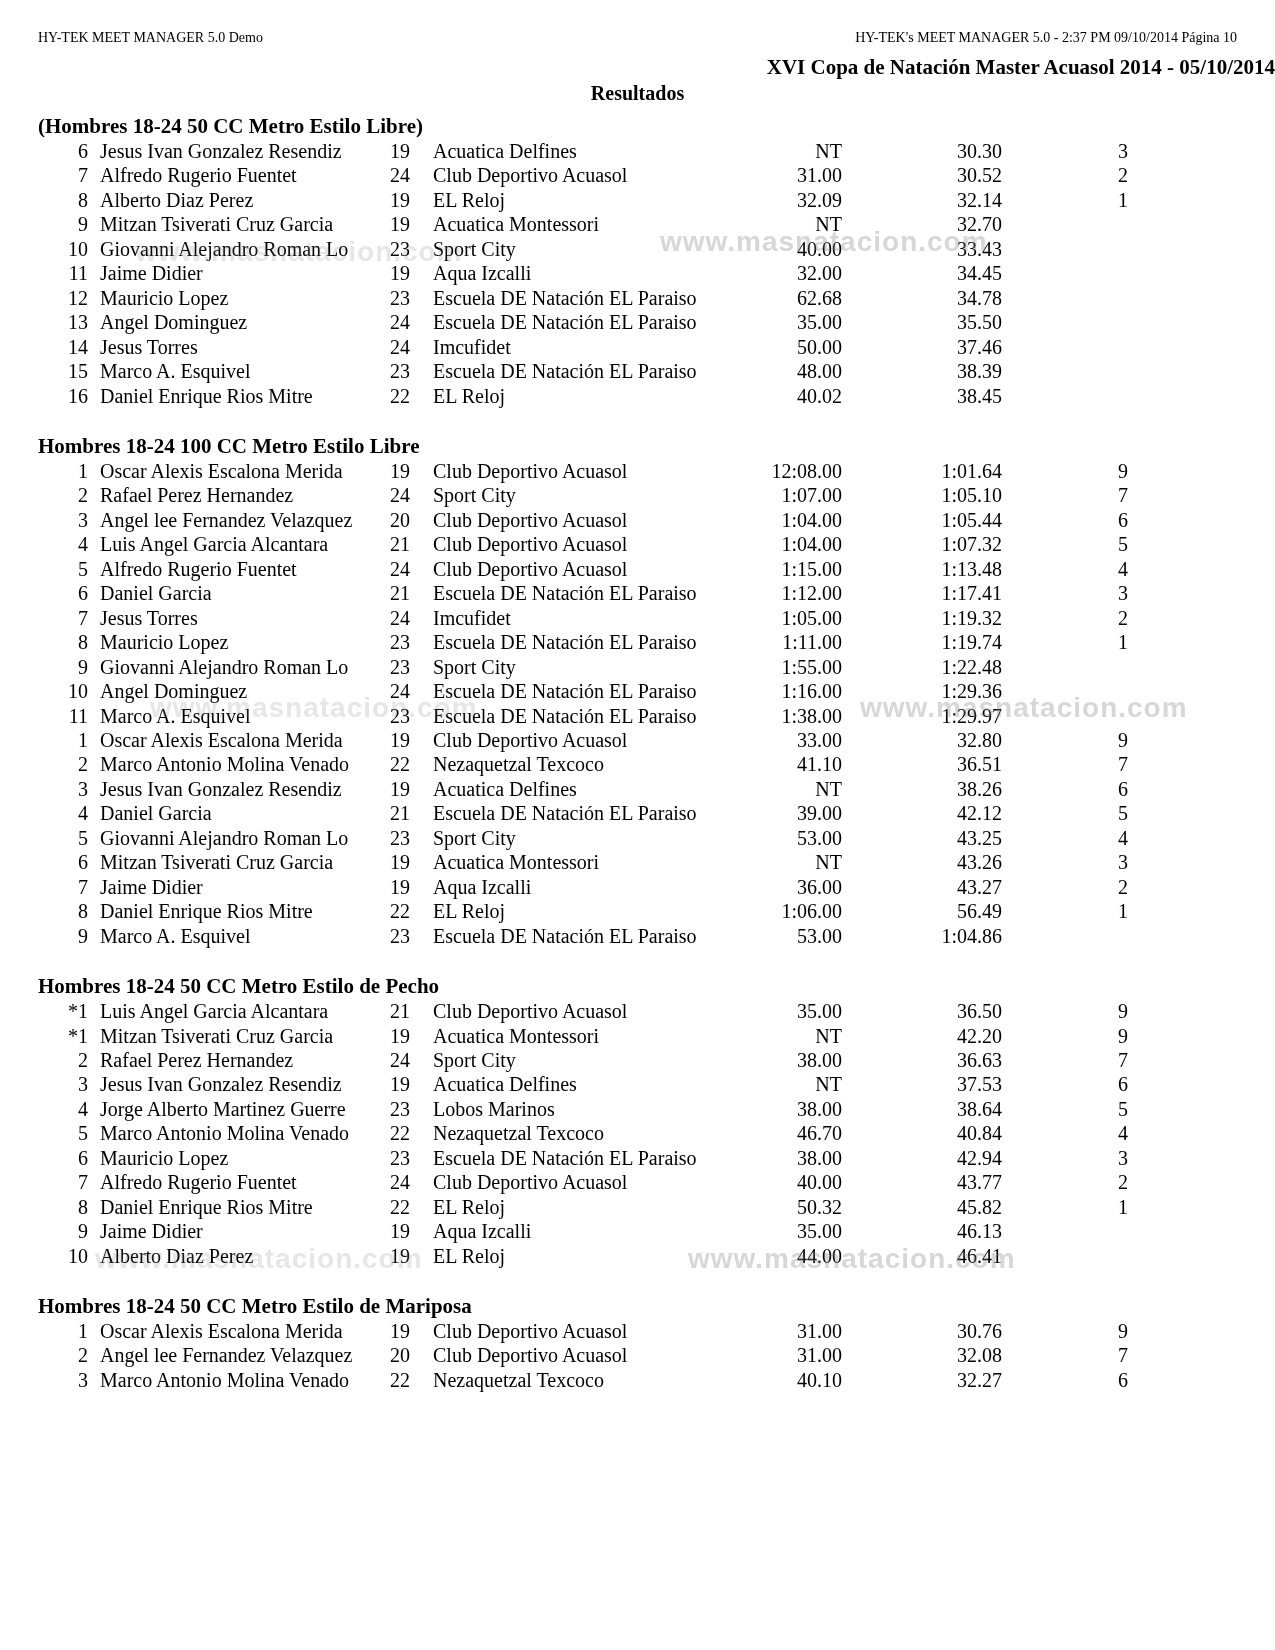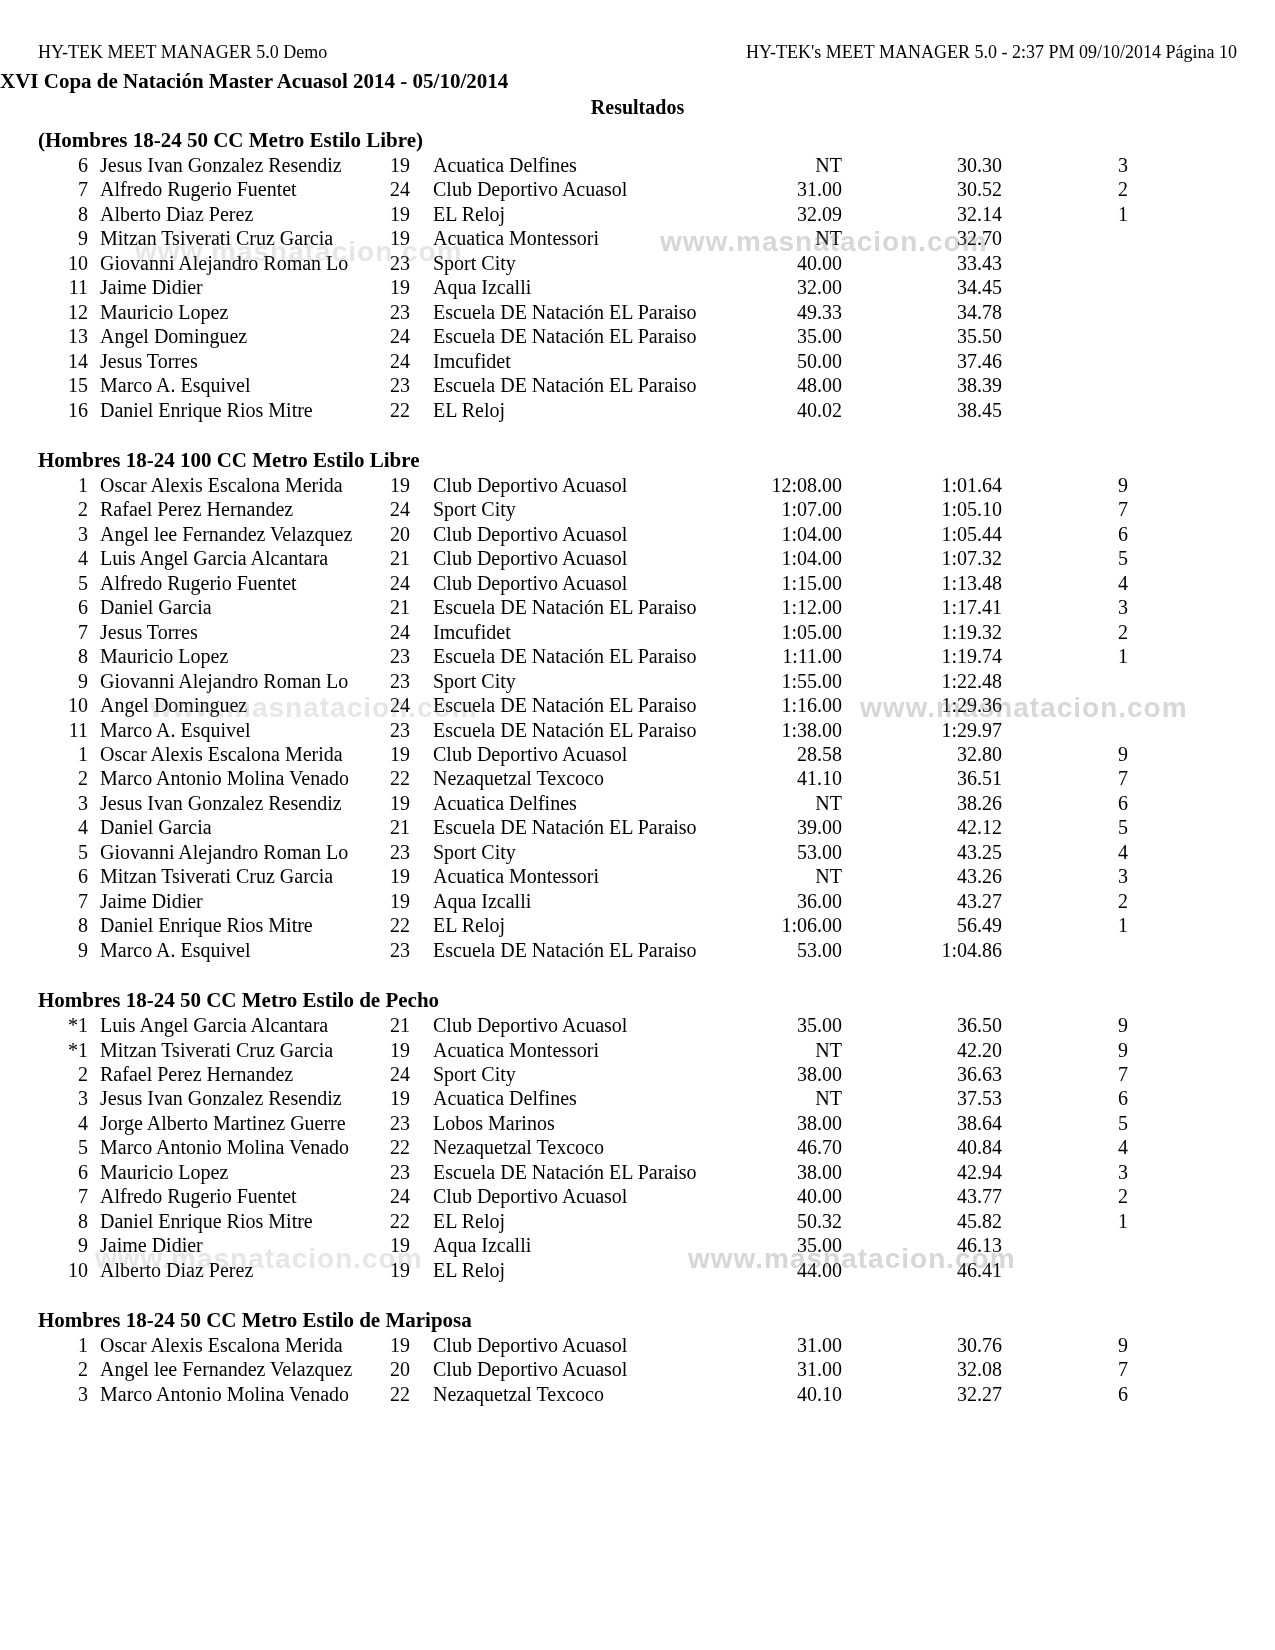--- a/index.html
+++ b/index.html
@@ -4,25 +4,25 @@
 <style>
   html,body { margin:0; padding:0; }
   body {
     width:1275px; height:1650px;
     background:#ffffff; color:#000;
     font-family:"Liberation Serif", serif;
     position:relative; overflow:hidden;
   }
   .doc-header {
     display:flex; justify-content:space-between;
-    padding:40px 38px 0 38px;
-    font-size:18px; line-height:24px;gap:8px;
+    padding:26px 38px 0 38px;
+    font-size:14px; line-height:24px;gap:8px;
   }
   .doc-title {
-    text-align:left; font-weight:bold;
+    text-align:right; font-weight:bold;
     font-size:21px; line-height:26px; margin-top:4px;
   }
   .doc-subtitle {
     text-align:center; font-weight:bold;
     font-size:20px; line-height:26px;
   }
   section h2 {
     font-size:21px; font-weight:bold;
     margin:26px 0 0 38px; line-height:25px;
   }
@@ -112,21 +112,21 @@
         <span class="c-team">Aqua Izcalli</span>
         <span class="c-seed">32.00</span>
         <span class="c-final">34.45</span>
         <span class="c-points"></span>
       </div>
       <div class="row">
         <span class="c-place">12</span>
         <span class="c-name">Mauricio Lopez</span>
         <span class="c-age">23</span>
         <span class="c-team">Escuela DE Natación EL Paraiso</span>
-        <span class="c-seed">49.33</span>
+        <span class="c-seed">62.68</span>
         <span class="c-final">34.78</span>
         <span class="c-points"></span>
       </div>
       <div class="row">
         <span class="c-place">13</span>
         <span class="c-name">Angel Dominguez</span>
         <span class="c-age">24</span>
         <span class="c-team">Escuela DE Natación EL Paraiso</span>
         <span class="c-seed">35.00</span>
         <span class="c-final">35.50</span>
@@ -267,21 +267,21 @@
     </div>
 </section>
 
 <section>
   <div class="rows">
       <div class="row">
         <span class="c-place">1</span>
         <span class="c-name">Oscar Alexis Escalona Merida</span>
         <span class="c-age">19</span>
         <span class="c-team">Club Deportivo Acuasol</span>
-        <span class="c-seed">28.58</span>
+        <span class="c-seed">33.00</span>
         <span class="c-final">32.80</span>
         <span class="c-points">9</span>
       </div>
       <div class="row">
         <span class="c-place">2</span>
         <span class="c-name">Marco Antonio Molina Venado</span>
         <span class="c-age">22</span>
         <span class="c-team">Nezaquetzal Texcoco</span>
         <span class="c-seed">41.10</span>
         <span class="c-final">36.51</span>

